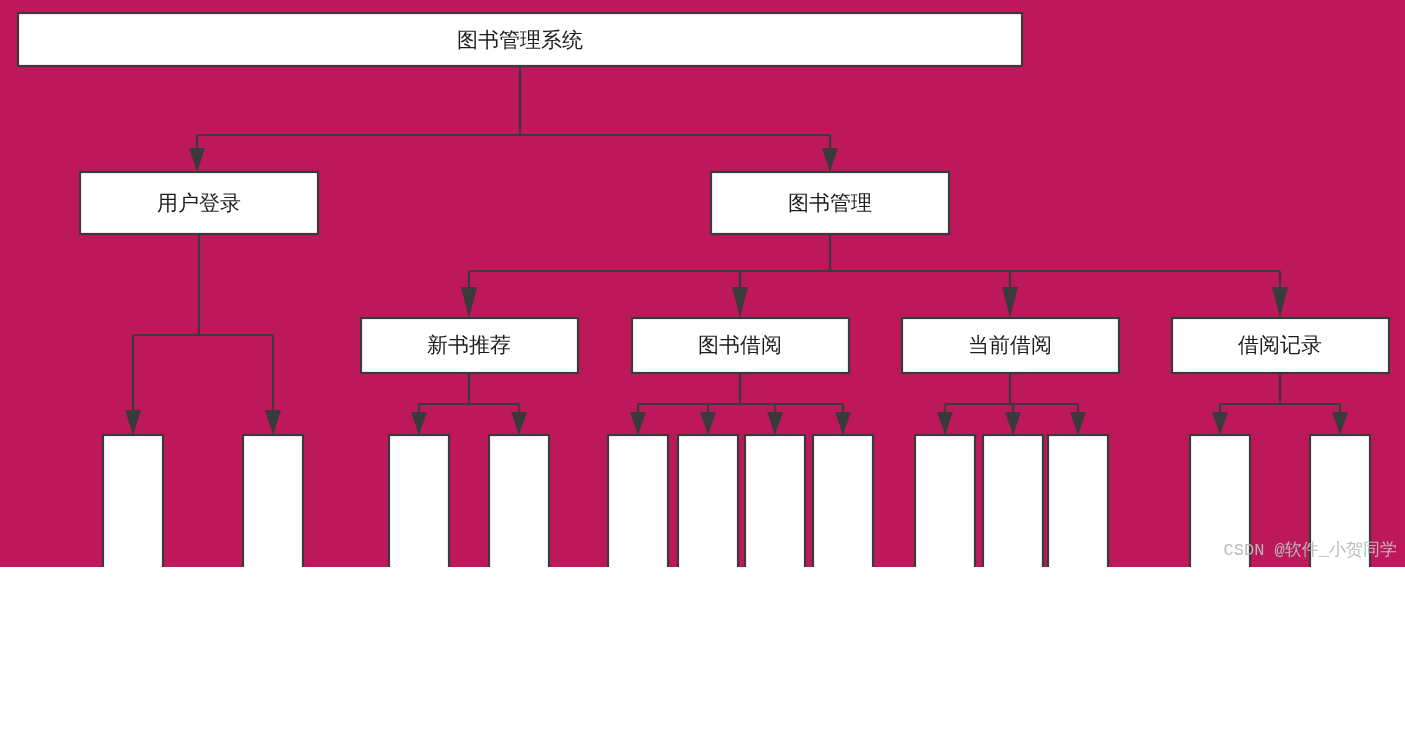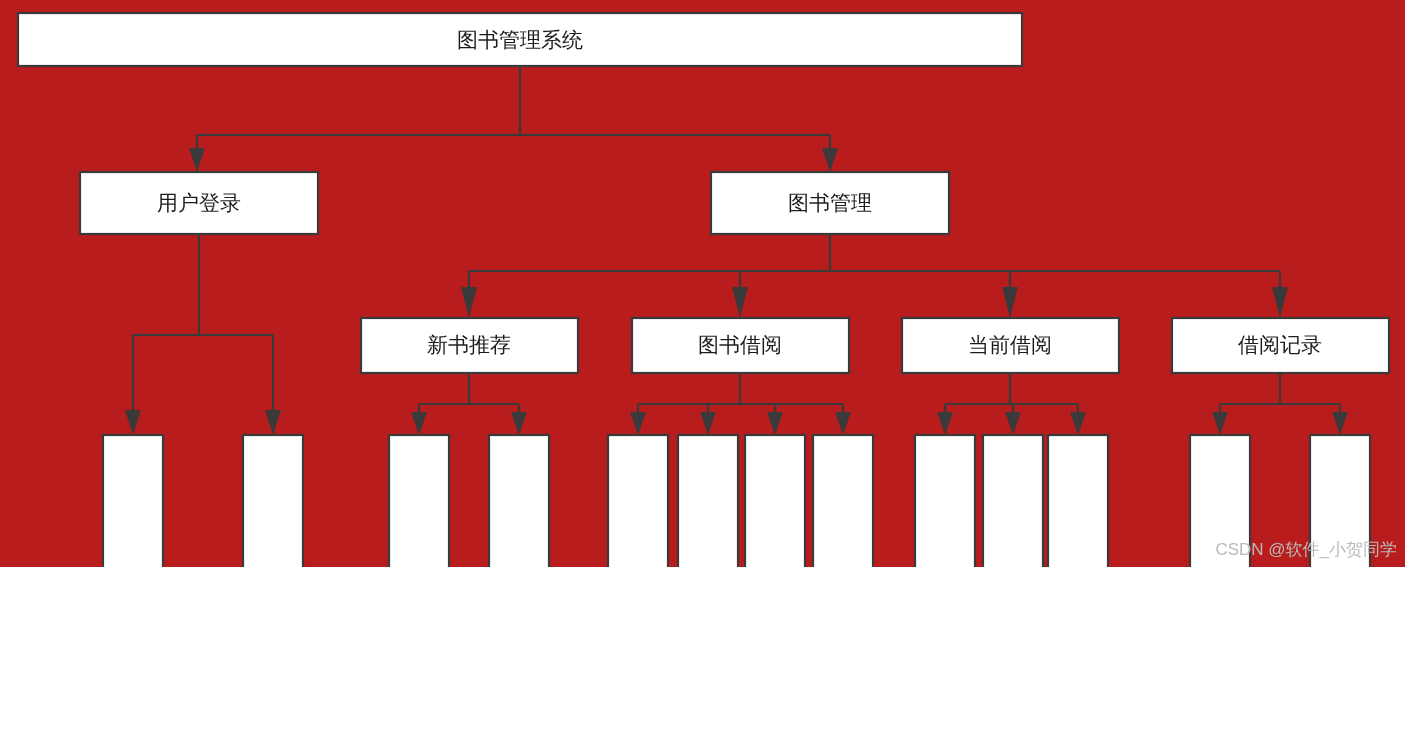--- a/index.html
+++ b/index.html
@@ -7,21 +7,21 @@
     padding: 0;
     background: #ffffff;
   }
   body {
     font-family: "DejaVu Sans", "Liberation Sans", sans-serif;
   }
   #diagram-root {
     position: relative;
     width: 1405px;
     height: 567px;
-    background: #b91c1c;
+    background: #be185d;
     overflow: hidden;
   }
   svg#tree-svg {
     position: absolute;
     left: 0;
     top: 0;
     width: 1405px;
     height: 747px;
   }
   .node-box {
@@ -51,21 +51,21 @@
   .label-v {
     font-size: 21px;
     writing-mode: vertical-rl;
     text-orientation: upright;
     letter-spacing: 1.5px;
   }
   .watermark {
     position: absolute;
     right: 8px;
     bottom: 6px;
-    font-family: Liberation Sans, sans-serif;
+    font-family: Liberation Mono, monospace;
     font-size: 17px;
     color: #b9b9b9;
     white-space: nowrap;
     pointer-events: none;
   }
 </style>
 </head>
 <body>
 
 <div id="diagram-root">

